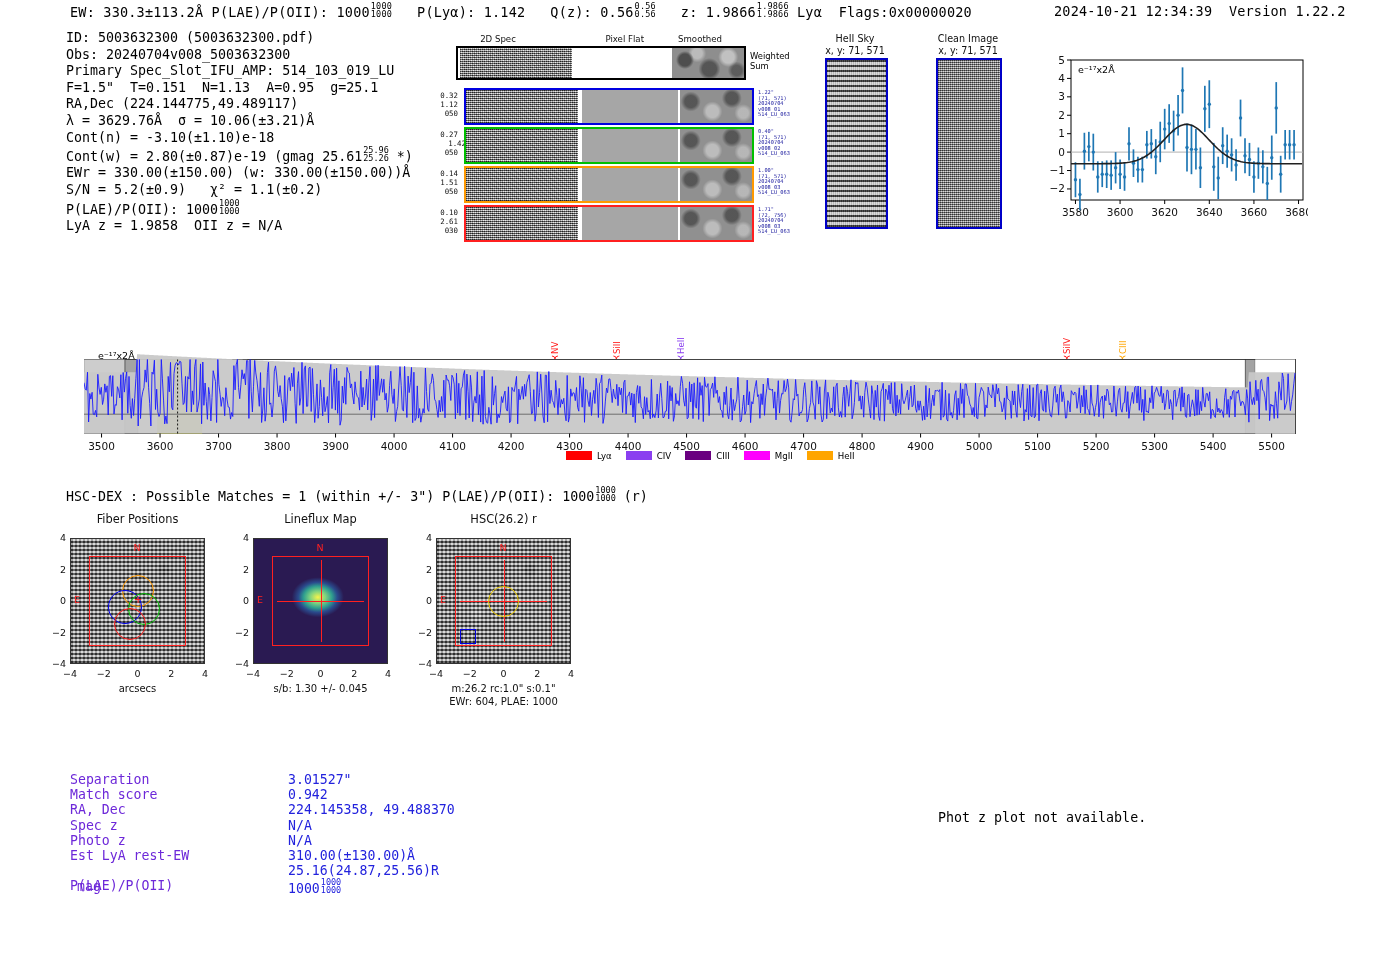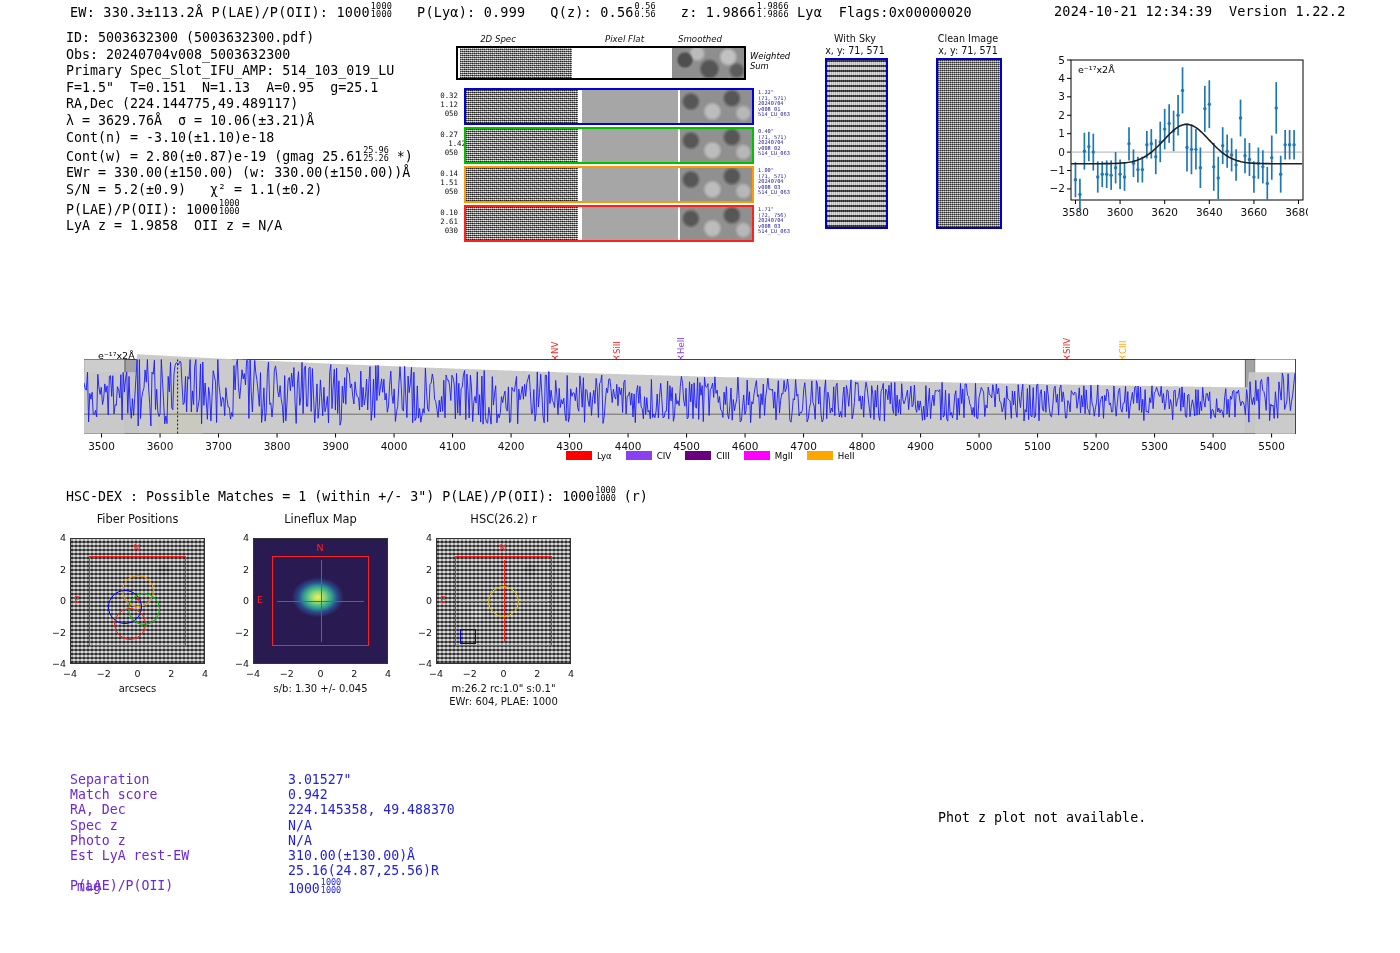--- a/index.html
+++ b/index.html
@@ -2,21 +2,21 @@
 <html><head>
 <meta charset="utf-8">
 <title>ELiXer Report</title>
 <style>
   html,body{margin:0;padding:0;background:#ffffff;}
   body{width:1400px;height:953px;position:relative;overflow:hidden;
        font-family:"DejaVu Sans Mono","Liberation Mono",monospace;
        color:#000;-webkit-font-smoothing:antialiased;}
   .abs{position:absolute;}
   .mono{font-family:"DejaVu Sans Mono","Liberation Mono",monospace;}
-  .sans{font-family:"DejaVu Sans","Liberation Sans",sans-serif;font-style:italic;}
+  .sans{font-family:"DejaVu Sans","Liberation Sans",sans-serif;}
   .nowrap{white-space:nowrap;}
 
   
   #header-line{left:70px;top:2px;font-size:13.5px;letter-spacing:.2px;}
   #header-stamp{left:1054px;top:3px;font-size:13.5px;letter-spacing:.2px;}
   .frac{display:inline-block;vertical-align:-0.05em;font-size:8.5px;line-height:.95;
         text-align:center;margin-left:1px;}
   .frac span{display:block;}
 
   
@@ -64,21 +64,21 @@
   #match-table{left:70px;top:772px;font-size:13.2px;line-height:15.2px;}
   #match-table .k{position:absolute;left:0;white-space:pre;color:#6d28d9;}
   #match-table .v{position:absolute;left:218px;white-space:pre;color:#2222dd;}
   #photz-note{left:938px;top:810px;font-size:13.3px;}
 </style>
 </head>
 <body>
 
 <div class="abs mono nowrap" id="header-line">
   <span>EW: 330.3±113.2Å   P(LAE)/P(OII): 1000</span><span class="frac"><span>1000</span><span>1000</span></span>&nbsp;&nbsp;
-  <span>P(Lyα): 0.999</span>&nbsp;&nbsp;
+  <span>P(Lyα): 1.142</span>&nbsp;&nbsp;
   <span>Q(z): 0.56</span><span class="frac"><span>0.56</span><span>0.56</span></span>&nbsp;&nbsp;
   <span>z: 1.9866</span><span class="frac"><span>1.9866</span><span>1.9866</span></span>
   <span>Lyα</span>&nbsp;
   <span>Flags:0x00000020</span>
 </div>
 <div class="abs mono nowrap" id="header-stamp">
   <span>2024-10-21 12:34:39</span>&nbsp;&nbsp;<span>Version 1.22.2</span>
 </div>
 
 <div class="abs mono" id="info-block">
@@ -167,21 +167,21 @@
       <div class="strip-inner noise" style="left: 214px; width: 72px; background-color: rgb(144, 144, 144); background-image: radial-gradient(circle at 15% 35%, rgba(0, 0, 0, 0.4) 0px, rgba(0, 0, 0, 0.4) 6px, transparent 10px), radial-gradient(circle at 45% 65%, rgba(255, 255, 255, 0.4) 0px, rgba(255, 255, 255, 0.4) 6px, transparent 10px), radial-gradient(circle at 72% 25%, rgba(0, 0, 0, 0.4) 0px, rgba(0, 0, 0, 0.4) 6px, transparent 10px), radial-gradient(circle at 88% 70%, rgba(255, 255, 255, 0.35) 0px, rgba(255, 255, 255, 0.35) 5px, transparent 9px);"></div>
     </div>
     <div class="sidelabel" style="left: 326px; top: 119px;">1.71"
 (72, 756)
 20240704
 v008_03
 514_LU_063</div>
   </div>
 
 <div class="cut-title" style="left:812px;top:33px;width:86px;line-height:12px;">
-  <span>With Sky</span><br><span>x, y: 71, 571</span>
+  <span>HeII Sky</span><br><span>x, y: 71, 571</span>
 </div>
 <div class="cutbox noise" style="left:825px;top:58px;width:59px;height:167px;background-color:#8c8c8c;
        background-image:repeating-linear-gradient(0deg,rgba(0,0,0,.55) 0 2px,rgba(255,255,255,.55) 2px 5px),
                         repeating-linear-gradient(90deg,rgba(0,0,0,.28) 0 1px,rgba(255,255,255,.3) 1px 2px);"></div>
 
 <div class="cut-title" style="left:920px;top:33px;width:96px;line-height:12px;">
   <span>Clean Image</span><br><span>x, y: 71, 571</span>
 </div>
 <div class="cutbox noise" style="left:936px;top:58px;width:62px;height:167px;background-color:#8e8e8e;
        background-image:repeating-linear-gradient(0deg,rgba(0,0,0,.4) 0 1px,rgba(255,255,255,.42) 1px 2px),

